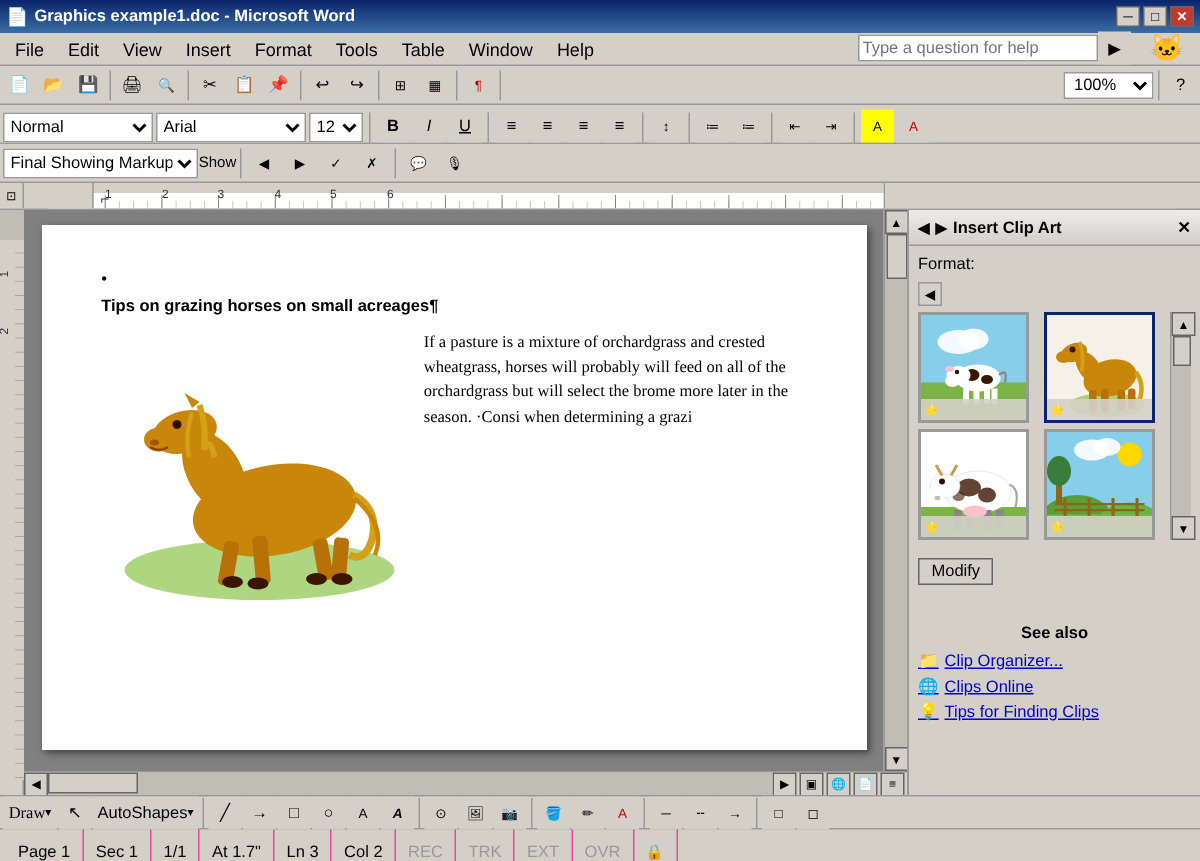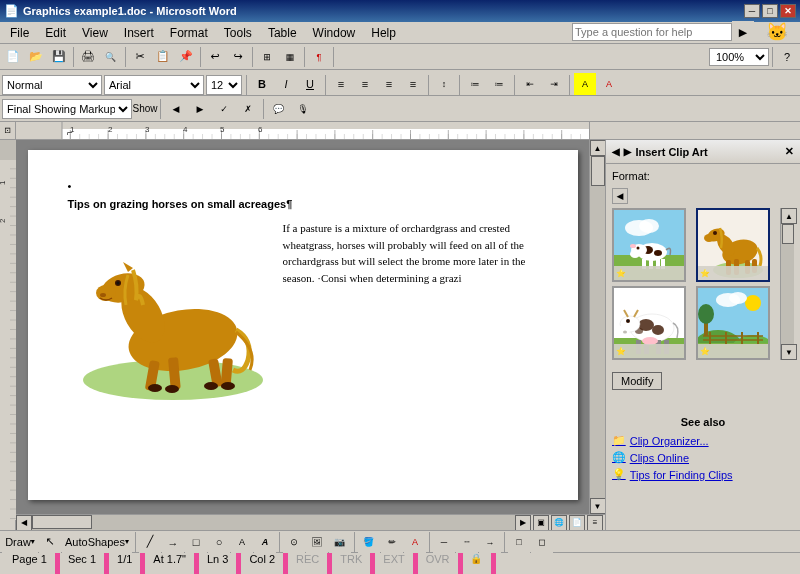--- a/index.html
+++ b/index.html
@@ -253,24 +253,24 @@
       height: 22px;
       display: flex;
       align-items: center;
       border-top: 1px solid #999;
       padding: 0 4px;
       font-size: 11px;
       gap: 0;
     }
     .status-item {
       padding: 0 8px;
-      border-right: 5px solid #ec4899;
+      border-right: 1px solid #ec4899;
       height: 100%;
       display: flex;
-      align-items: flex-start;
+      align-items: flex-end;
     }
 
     
     .draw-toolbar {
       background: #d4d0c8;
       height: 22px;
       display: flex;
       align-items: center;
       border-top: 1px solid #999;
       padding: 0 2px;
@@ -739,21 +739,21 @@
             <span style="font-size:11px; color:#0000cc;">💡</span>
             <span>Tips for Finding Clips</span>
           </div>
         </div>
       </div>
     </div>
   </div>
 
   <div>
     <div class="draw-toolbar">
-      <div class="tb-icon" style="width:36px; font-size:11px;">
+      <div class="tb-icon" style="width:36px; font-size:11px;font-family:Liberation Serif, serif;">
         <span>Draw</span>
         <span style="font-size:8px;">▾</span>
       </div>
       <div class="tb-icon" style="font-size:11px;">↖</div>
       <div class="tb-icon" style="width:70px; font-size:11px;">
         <span>AutoShapes</span>
         <span style="font-size:8px;">▾</span>
       </div>
       <div class="tb-sep"></div>
       <div class="tb-icon">╱</div>

